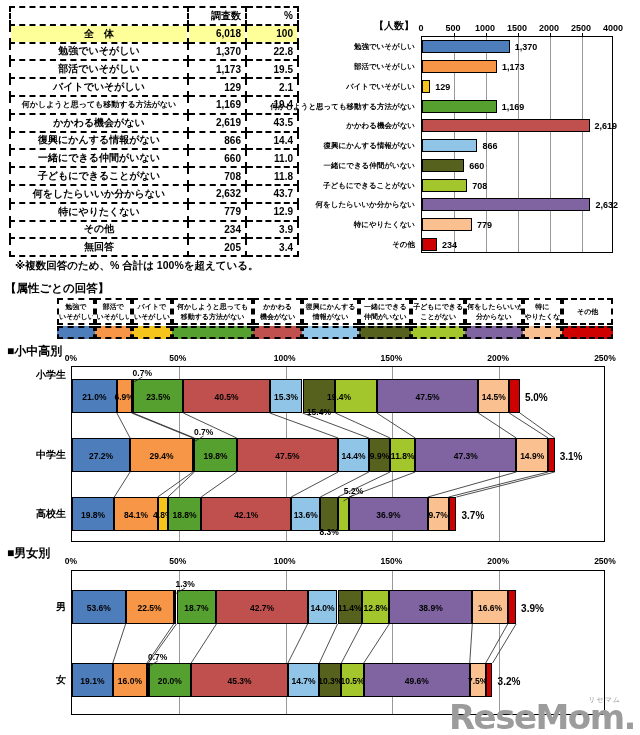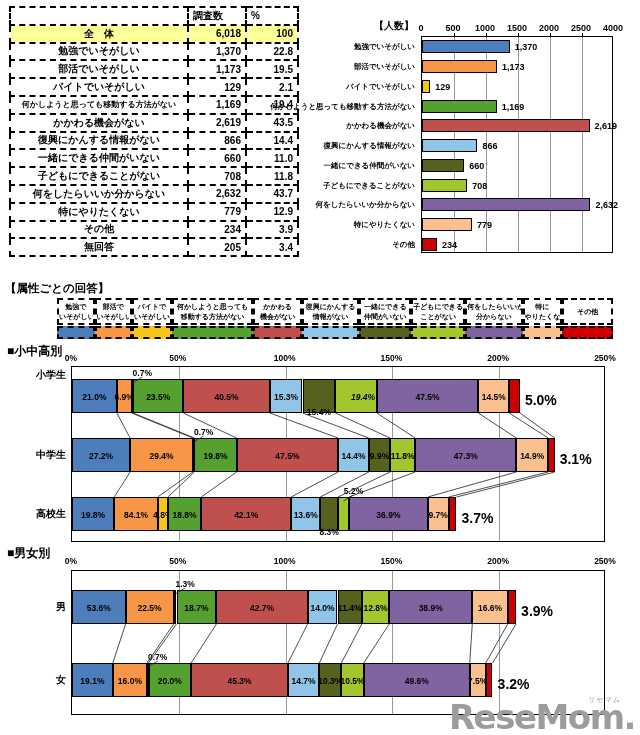--- a/index.html
+++ b/index.html
@@ -5,21 +5,21 @@
   *{margin:0;padding:0;box-sizing:border-box}
   html,body{background:#fff}
   #canvas{position:relative;width:640px;height:735px;background:#fff;
     font-family:"Liberation Sans","DejaVu Sans",sans-serif;color:#000;overflow:hidden}
   
   #summary-table{position:absolute;left:9px;top:6px;border-collapse:collapse;table-layout:fixed;width:288px}
   #summary-table td{border:2px dashed #000;font-size:10px;font-weight:bold;height:17.8px;
     padding:0 4px;overflow:hidden;white-space:nowrap}
   #summary-table td.c-label{text-align:center}
   #summary-table td.c-num{text-align:right}
-  #summary-table tr.hdr td{text-align:left}
+  #summary-table tr.hdr td{text-align:right}
   #summary-table tr.total td{background:#FFFF99}
   #note{position:absolute;left:15px;top:259px;font-size:10.5px;font-weight:bold;white-space:nowrap}
   
   #count-title{position:absolute;left:360px;top:19px;width:54px;text-align:right;font-size:10px;font-weight:bold}
   .tick-label{position:absolute;text-align:center;font-size:9px;font-weight:bold;white-space:nowrap}
   .plot{position:absolute;border:1px solid #000;background:#fff}
   .gridline{position:absolute;top:0;bottom:0;width:1px;background:#999}
   .tickmark{position:absolute;top:-4px;height:4px;width:1px;background:#000}
   .hbar{position:absolute;border:1px solid #000}
   .hbar-value{position:absolute;font-size:9px;font-weight:bold;white-space:nowrap}
@@ -31,21 +31,21 @@
   .legend-label-box{border:2px dashed #000;background:#fff;height:27px;font-size:7px;font-weight:bold;
     text-align:center;display:flex;flex-direction:column;justify-content:center;line-height:1.35;
     overflow:hidden;white-space:nowrap}
   .legend-swatch{height:13px;border:2px dashed #000;margin-top:1px}
   
   .section-title{position:absolute;left:7px;font-size:12px;font-weight:bold}
   .stick-label{position:absolute;text-align:center;font-size:8.5px;font-weight:bold;width:34px}
   .row-label{position:absolute;font-size:10px;font-weight:bold;text-align:right;white-space:nowrap}
   .segment{position:absolute;height:34px;border:1px solid #000}
   .seg-label{position:absolute;font-size:8.5px;font-weight:bold;white-space:nowrap;transform:translateX(-50%)}
-  .seg-label-out{position:absolute;font-size:14px;font-weight:bold;white-space:nowrap}
+  .seg-label-out{position:absolute;font-size:10px;font-weight:bold;white-space:nowrap}
   .seg-label-callout{position:absolute;font-size:8.5px;font-weight:bold;white-space:nowrap;transform:translateX(-50%)}
   .connector-svg{position:absolute;left:0;top:0;overflow:visible;pointer-events:none}
   
   #watermark{position:absolute;right:5px;bottom:1px;color:#9c9c9c}
   #wm-text{font-size:34px;font-weight:bold;letter-spacing:-1.5px;line-height:1;
     font-family:"DejaVu Sans","Liberation Sans",sans-serif}
   #wm-furigana{position:absolute;right:14px;top:-5px;font-size:7px;letter-spacing:1px}
 </style>
 </head>
 <body>
@@ -125,20 +125,21 @@
           <td class="c-num">3.9</td>
         </tr>
         <tr>
           <td class="c-label">無回答</td>
           <td class="c-num">205</td>
           <td class="c-num">3.4</td>
         </tr>
       </tbody>
   </table>
 
+  <div id="note">※複数回答のため、% 合計は 100%を超えている。</div>
 
   <div id="count-title">【人数】</div>
   <div id="count-chart-area">
       <div class="tick-label" style="left: 407px; top: 23px; width: 28px;">0</div>
       <div class="tick-label" style="left: 439px; top: 23px; width: 28px;">500</div>
       <div class="tick-label" style="left: 471px; top: 23px; width: 28px;">1000</div>
       <div class="tick-label" style="left: 503px; top: 23px; width: 28px;">1500</div>
       <div class="tick-label" style="left: 535px; top: 23px; width: 28px;">2000</div>
       <div class="tick-label" style="left: 567px; top: 23px; width: 28px;">2500</div>
       <div class="tick-label" style="left: 599px; top: 23px; width: 28px;">4000</div>
@@ -290,21 +291,21 @@
         <div class="seg-label-callout" style="left: 70.3px; top: 1px;">0.7%</div>
         <div class="segment" style="left: 61.1px; top: 12px; width: 50.2px; background: rgb(85, 160, 47);"></div>
         <div class="seg-label" style="left: 86.2px; top: 25px;">23.5%</div>
         <div class="segment" style="left: 111.3px; top: 12px; width: 86.5px; background: rgb(192, 80, 77);"></div>
         <div class="seg-label" style="left: 154.5px; top: 25px;">40.5%</div>
         <div class="segment" style="left: 197.8px; top: 12px; width: 32.7px; background: rgb(144, 197, 232);"></div>
         <div class="seg-label" style="left: 214.1px; top: 25px;">15.3%</div>
         <div class="segment" style="left: 230.5px; top: 12px; width: 32.9px; background: rgb(86, 97, 29);"></div>
         <div class="seg-label" style="left: 246.9px; top: 40px;">15.4%</div>
         <div class="segment" style="left: 263.4px; top: 12px; width: 41.4px; background: rgb(163, 198, 44);"></div>
-        <div class="seg-label" style="left: 291px; top: 25px; font-style: italic;">19.4%</div>
+        <div class="seg-label" style="left: 267px; top: 25px;">19.4%</div>
         <div class="segment" style="left: 304.8px; top: 12px; width: 101.5px; background: rgb(128, 100, 162);"></div>
         <div class="seg-label" style="left: 355.5px; top: 25px;">47.5%</div>
         <div class="segment" style="left: 406.3px; top: 12px; width: 31px; background: rgb(250, 192, 144);"></div>
         <div class="seg-label" style="left: 421.8px; top: 25px;">14.5%</div>
         <div class="segment" style="left: 437.2px; top: 12px; width: 10.7px; background: rgb(206, 0, 0);"></div>
         <div class="seg-label-out" style="left: 452.9px; top: 25px;">5.0%</div>
         <div class="segment" style="left: 0px; top: 71px; width: 58.1px; background: rgb(77, 126, 187);"></div>
         <div class="seg-label" style="left: 29px; top: 84px;">27.2%</div>
         <div class="segment" style="left: 58.1px; top: 71px; width: 62.8px; background: rgb(247, 150, 70);"></div>
         <div class="seg-label" style="left: 89.5px; top: 84px;">29.4%</div>

